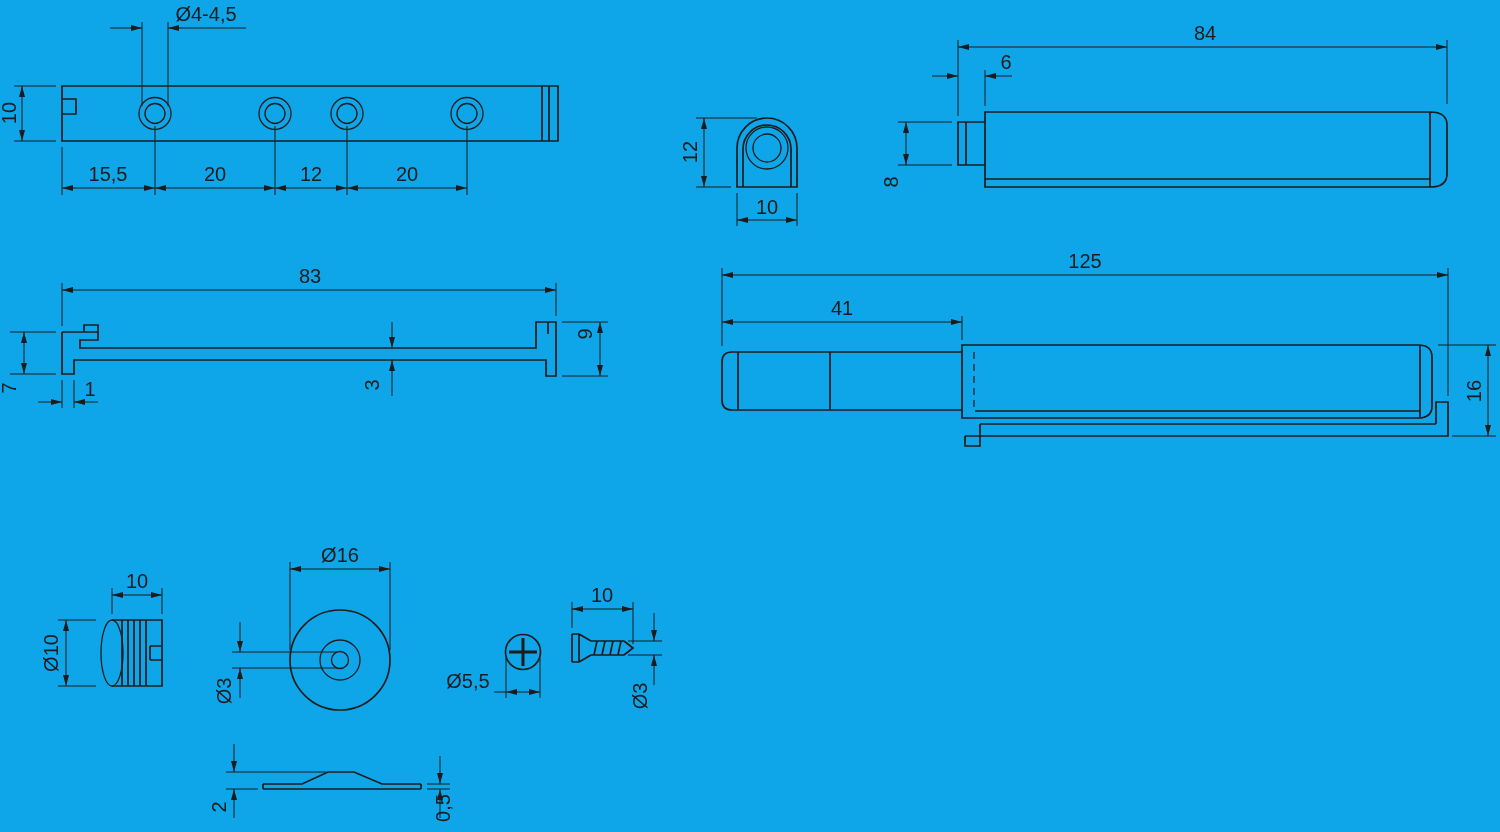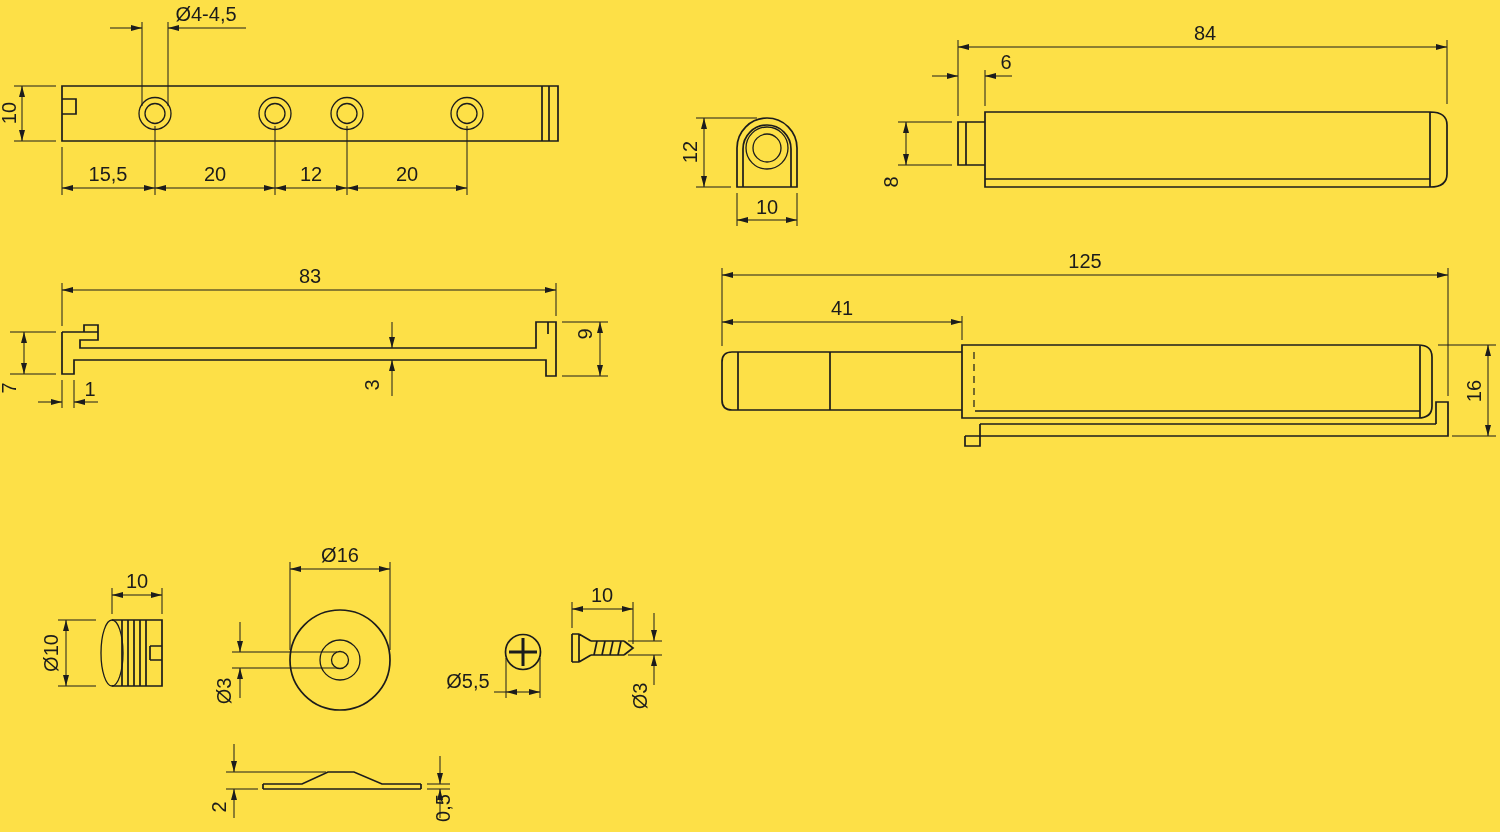--- a/index.html
+++ b/index.html
@@ -1,16 +1,16 @@
 <!DOCTYPE html>
 <html><head>
 <meta charset="utf-8">
 <style>
   html,body{margin:0;padding:0;background:#ffffff;}
-  .sheet{width:1500px;height:832px;position:relative;background:#fde047;overflow:hidden;}
+  .sheet{width:1500px;height:832px;position:relative;background:#0ea5e9;overflow:hidden;}
   svg{display:block;}
   .obj{fill:none;stroke:#1c1c1c;stroke-width:1.7;stroke-linejoin:miter;stroke-linecap:butt;}
   .obj2{fill:none;stroke:#1c1c1c;stroke-width:1.3;}
   .dim{fill:none;stroke:#1c1c1c;stroke-width:1;}
   .hid{fill:none;stroke:#1c1c1c;stroke-width:1.2;stroke-dasharray:7 5;}
   .arr{fill:#1c1c1c;stroke:none;}
   .cross{fill:none;stroke:#1c1c1c;stroke-width:3;}
   text.lbl{font-family:"Liberation Sans","DejaVu Sans",sans-serif;font-size:20px;fill:#1c1c1c;}
 </style>
 </head>

